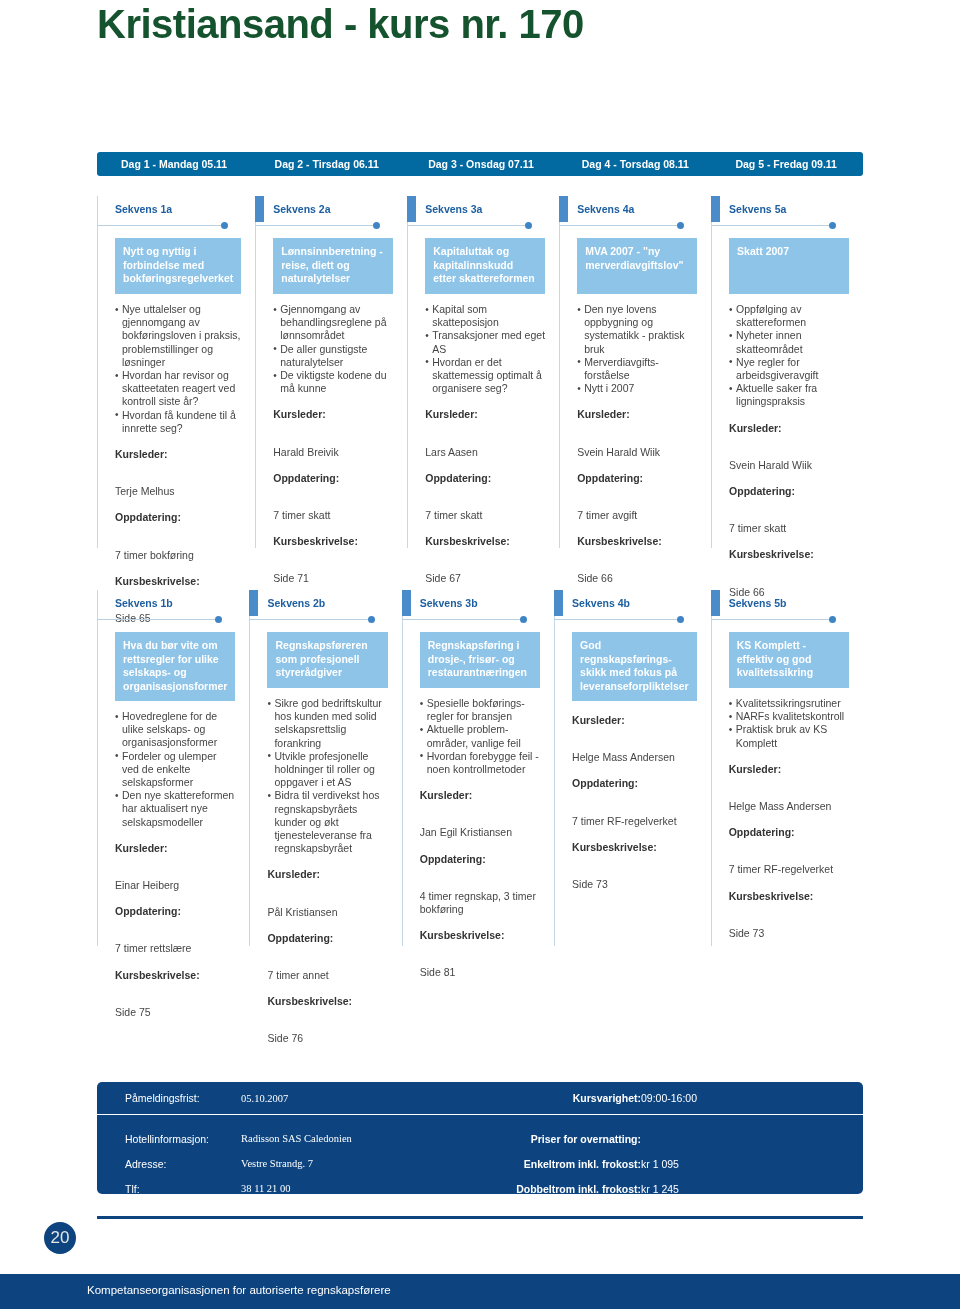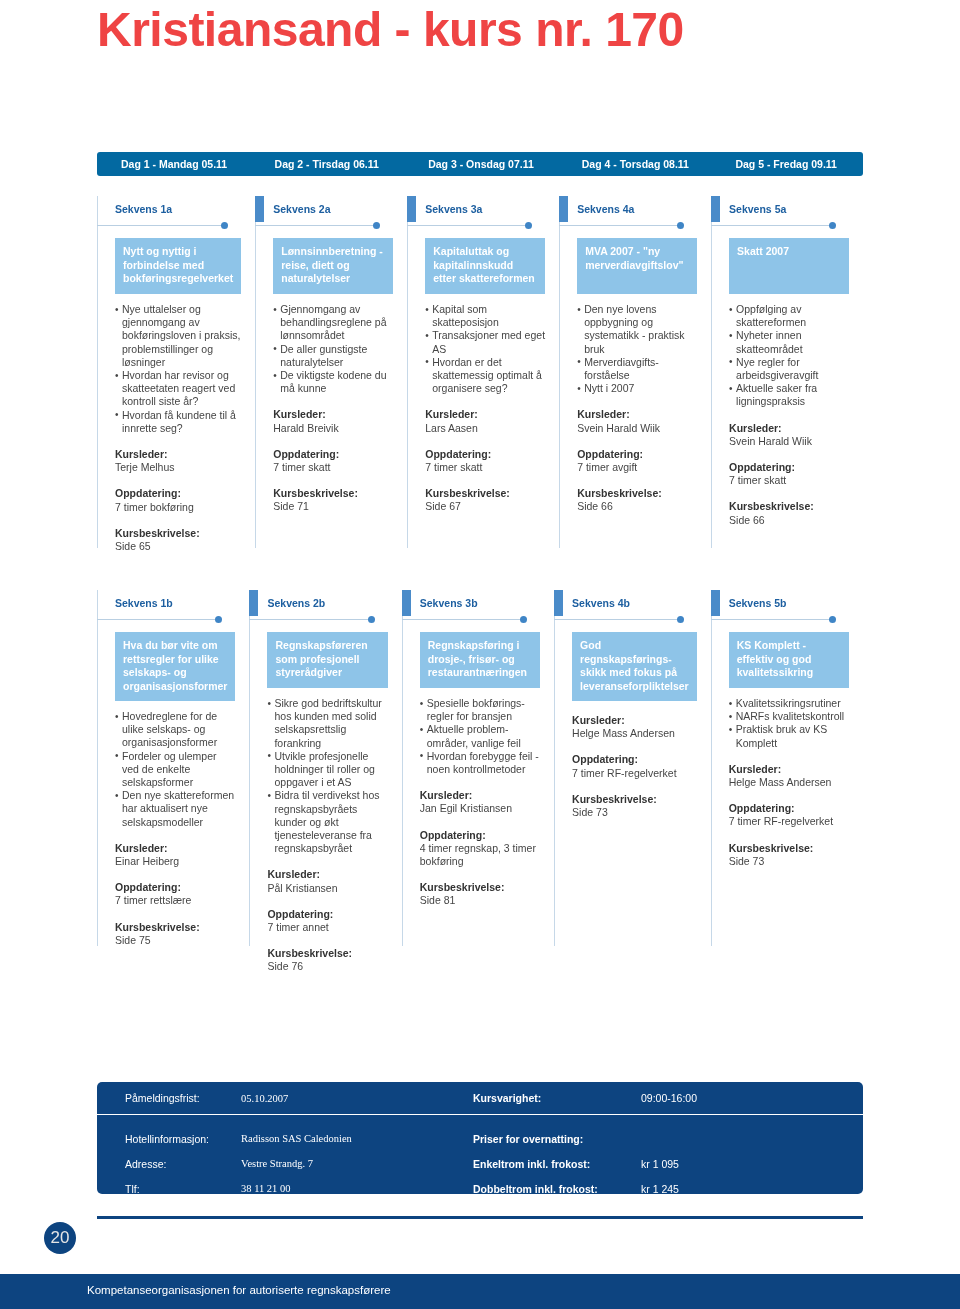--- a/index.html
+++ b/index.html
@@ -12,23 +12,23 @@
     color: #3c3c3c;
     position: relative;
     overflow: hidden;
   }
 
   
   .page-title {
     position: absolute;
     left: 97px;
     top: 2px;
-    font-size: 48px;
+    font-size: 40px;
     font-weight: bold;
-    color: #ef4444;
+    color: #14532d;
     letter-spacing: -0.5px;
     white-space: nowrap;
   }
 
   
   .day-bar {
     position: absolute;
     left: 97px;
     top: 152px;
     width: 766px;
@@ -147,21 +147,21 @@
     content: "\2022";
     position: absolute;
     left: 0;
     top: -0.5px;
     font-size: 10px;
     color: #454545;
   }
 
   .field { margin-top: 13px; font-size: 10.5px; line-height: 13.2px; }
   .field .k { font-weight: bold; color: #333; display:block; }
-  .field .v { display:block; color:#454545; }
+  .field .v { display:block; color:#454545;margin-top:24px; }
 
   
   .info-panel {
     position: absolute;
     left: 97px;
     top: 1082px;
     width: 766px;
     height: 112px;
     background: #0d4480;
     border-radius: 5px;
@@ -171,21 +171,21 @@
   .info-top {
     height: 33px;
     border-bottom: 1px solid #ffffff;
     display: flex;
     align-items: center;
   }
   .info-bot { padding-top: 11px; }
   .info-line { display: flex; height: 25px; align-items: center; }
   .c-lab  { width: 144px; padding-left: 28px; font-weight: normal; }
   .c-val  { width: 232px; font-family: Liberation Serif, serif; }
-  .c-lab2 { width: 168px; font-weight: bold; }
+  .c-lab2 { width: 168px; font-weight: bold; text-align: right; }
   .c-val2 { width: 120px; }
 
   
   .page-num {
     position: absolute;
     left: 44px;
     top: 1222px;
     width: 32px;
     height: 32px;
     border-radius: 50%;

